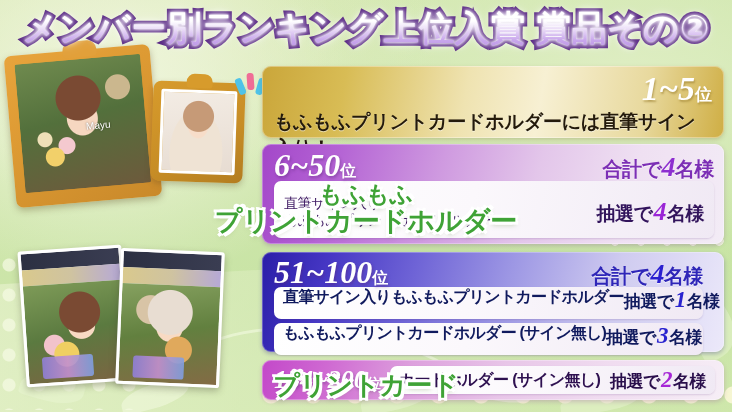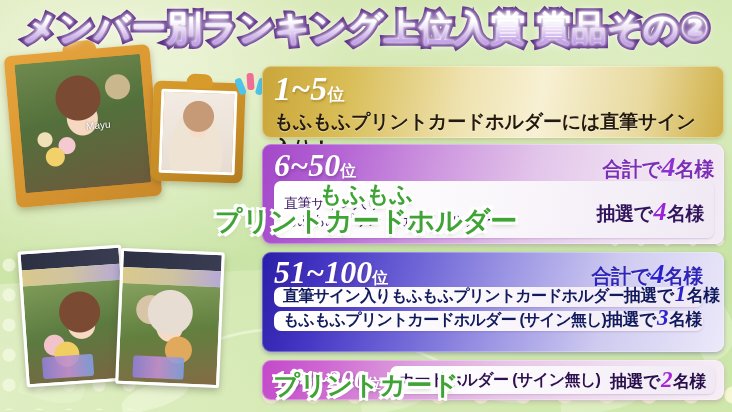--- a/index.html
+++ b/index.html
@@ -187,21 +187,21 @@
   
   .panel{position:absolute;left:262px;width:462px;border-radius:9px;z-index:20;box-sizing:border-box;}
 
   
   .p1{
     top:66px;height:72px;
     background:linear-gradient(100deg,#caa63a 0%,#d8bc55 18%,#efe3b1 44%,#f7f0d3 60%,#e8d99e 82%,#cfae44 100%);
     box-shadow:0 2px 4px rgba(120,100,40,.25), inset 0 0 0 1px rgba(255,255,255,.35);
     padding:4px 12px 0 12px;
   }
-  .p1 .row1{display:flex;align-items:flex-start;height:40px;}
+  .p1 .row1{display:flex;align-items:flex-end;height:40px;flex-direction:column;}
   .rank-gold{
     font-family:"Liberation Serif","DejaVu Serif",serif;
     font-style:italic;font-weight:bold;color:#ffffff;font-size:34px;
     text-shadow:1px 2px 2px rgba(150,120,40,.55);letter-spacing:0px;
   }
   .rank-gold .suf{font-size:17px;font-style:normal;font-family:"Liberation Sans",sans-serif;}
   .p1 .headline{
     margin-left:44px;font-size:28px;font-weight:bold;letter-spacing:1px;
     background:linear-gradient(180deg,#fff6d2 0%,#f0d98a 38%,#c89a2c 62%,#e8cd78 100%);
     -webkit-background-clip:text;background-clip:text;color:transparent;
@@ -248,21 +248,21 @@
     background:linear-gradient(105deg,#2a1ea8 0%,#4637c4 14%,#6e63d6 32%,#9d97e4 52%,#cfcbf0 74%,#ece9fa 100%);
     box-shadow:0 2px 4px rgba(40,30,130,.3), inset 0 0 0 1px rgba(255,255,255,.28);
     padding:2px 21px 0 12px;
   }
   .p3 .hdr{display:flex;align-items:baseline;justify-content:space-between;height:33px;}
   .total-blue{
     font-size:20px;font-weight:bold;color:#2f26b8;letter-spacing:-.5px;
     text-shadow:0 1px 0 rgba(255,255,255,.6);
   }
   .total-blue .num{font-size:28px;color:#2a1fd0;font-family:"Liberation Serif",serif;font-style:italic;}
-  .p3 .inner{height:20px;padding:0 9px;display:flex;align-items:flex-end;justify-content:space-between;margin-bottom:4px;}
+  .p3 .inner{height:32px;padding:0 9px;display:flex;align-items:flex-start;justify-content:space-between;margin-bottom:4px;}
   .prize-blue{font-size:16px;font-weight:bold;color:#101a5e;letter-spacing:-.8px;white-space:nowrap;}
   .pick-blue{font-size:17px;font-weight:bold;color:#101a5e;letter-spacing:-.5px;white-space:nowrap;}
   .pick-blue .num{font-size:23px;color:#2a24cf;font-family:"Liberation Serif",serif;font-style:italic;padding:0 1px;}
 
   
   .p4{
     top:360px;height:40px;
     background:linear-gradient(105deg,#c348c9 0%,#cf69d2 14%,#dda0dd 32%,#e8c6e8 52%,#f0dcf0 74%,#f6eef6 100%);
     box-shadow:0 2px 4px rgba(140,60,150,.25), inset 0 0 0 1px rgba(255,255,255,.3);
     padding:0 9px 0 12px;

